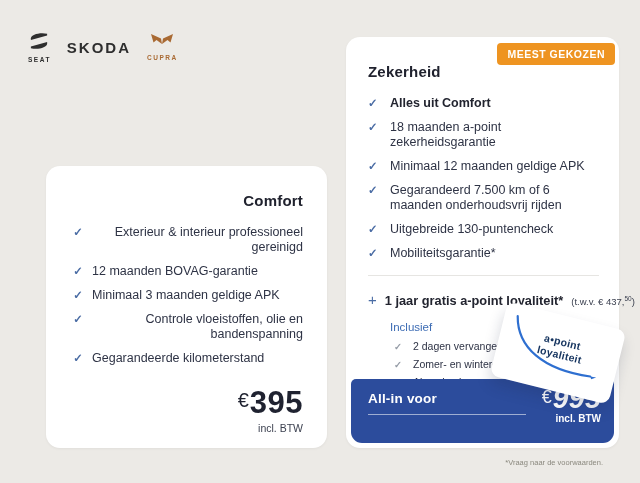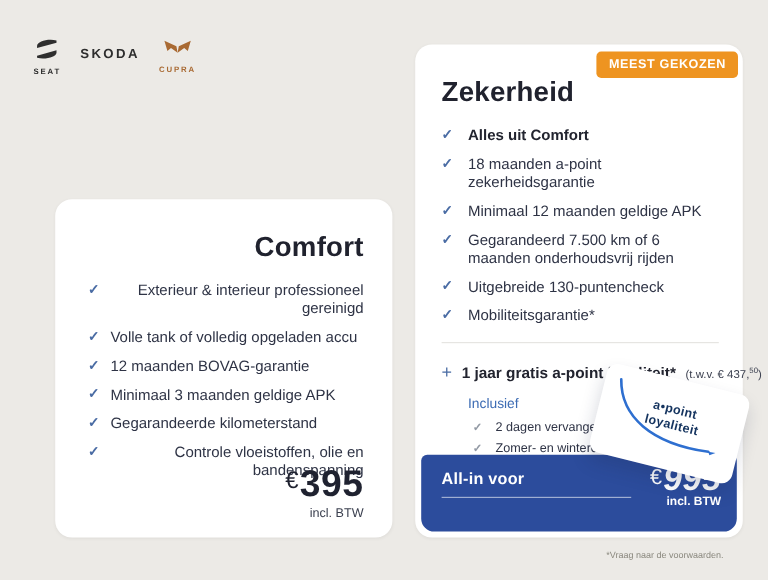--- a/index.html
+++ b/index.html
@@ -8,31 +8,31 @@
     font-family:"Liberation Sans", sans-serif;
     background:#ECEAE6;
     -webkit-font-smoothing:antialiased;
   }
   .canvas{position:relative;width:640px;height:483px;background:#ECEAE6;overflow:hidden;}
 
   
   .logos{position:absolute;left:28px;top:32px;display:flex;align-items:flex-start;gap:16px;}
   .logo{display:flex;flex-direction:column;align-items:center;gap:2px;}
   .logo-word{font-size:6.5px;font-weight:bold;letter-spacing:1.5px;color:#2E2E2E;}
-  .skoda-word{font-size:11px;font-weight:bold;letter-spacing:2px;color:#2E2E2E;margin-top:7px;}
+  .skoda-word{font-size:15px;font-weight:bold;letter-spacing:2px;color:#2E2E2E;margin-top:7px;}
   .cupra-word{color:#A96A33;}
 
   
   .page-title{position:absolute;left:27px;top:80px;margin:0;font-size:31px;line-height:36px;
     font-weight:500;color:#21242F;letter-spacing:.2px;}
   .page-title span{display:block;}
 
   
   .card{position:absolute;background:#FFFFFF;border-radius:14px;box-shadow:0 1px 3px rgba(0,0,0,.05);margin-left:16px;}
-  .card h2{margin:0;font-size:23px;font-weight:600;color:#20222E;letter-spacing:.2px;}
+  .card h2{margin:0;font-size:15px;font-weight:600;color:#20222E;letter-spacing:.2px;}
 
   .comfort{left:30px;top:166px;width:281px;height:282px;padding:0;}
   .comfort-inner{padding:26px 24px 0 24px;text-align:right;}
   .zekerheid{left:330px;top:37px;width:273px;height:411px;}
   .zekerheid-inner{padding:26px 20px 0 22px;}
 
   
   ul.checklist{list-style:none;margin:16px 0 0 0;padding:0;}
   ul.checklist li{display:flex;align-items:flex-start;gap:9px;margin-bottom:9px;
     font-size:12.5px;line-height:15px;color:#2E3345;}
@@ -118,37 +118,33 @@
   <section class="card comfort">
     <div class="comfort-inner">
       <h2>Comfort</h2>
       <ul class="checklist">
         <li>
             <span class="check"></span>
             <span class="txt">Exterieur &amp; interieur professioneel gereinigd</span>
           </li>
         <li>
             <span class="check"></span>
-            <span class="txt">Volle tank of volledig opgeladen accu</span>
-          </li>
-        <li>
-            <span class="check"></span>
             <span class="txt">12 maanden BOVAG-garantie</span>
           </li>
         <li>
             <span class="check"></span>
             <span class="txt">Minimaal 3 maanden geldige APK</span>
           </li>
         <li>
             <span class="check"></span>
+            <span class="txt">Controle vloeistoffen, olie en bandenspanning</span>
+          </li>
+        <li>
+            <span class="check"></span>
             <span class="txt">Gegarandeerde kilometerstand</span>
-          </li>
-        <li>
-            <span class="check"></span>
-            <span class="txt">Controle vloeistoffen, olie en bandenspanning</span>
           </li>
       </ul>
     </div>
     <div class="price">
       <div><span class="cur">€</span><span class="num">395</span></div>
       <div class="note">incl. BTW</div>
     </div>
   </section>
 
   <section class="card zekerheid">

